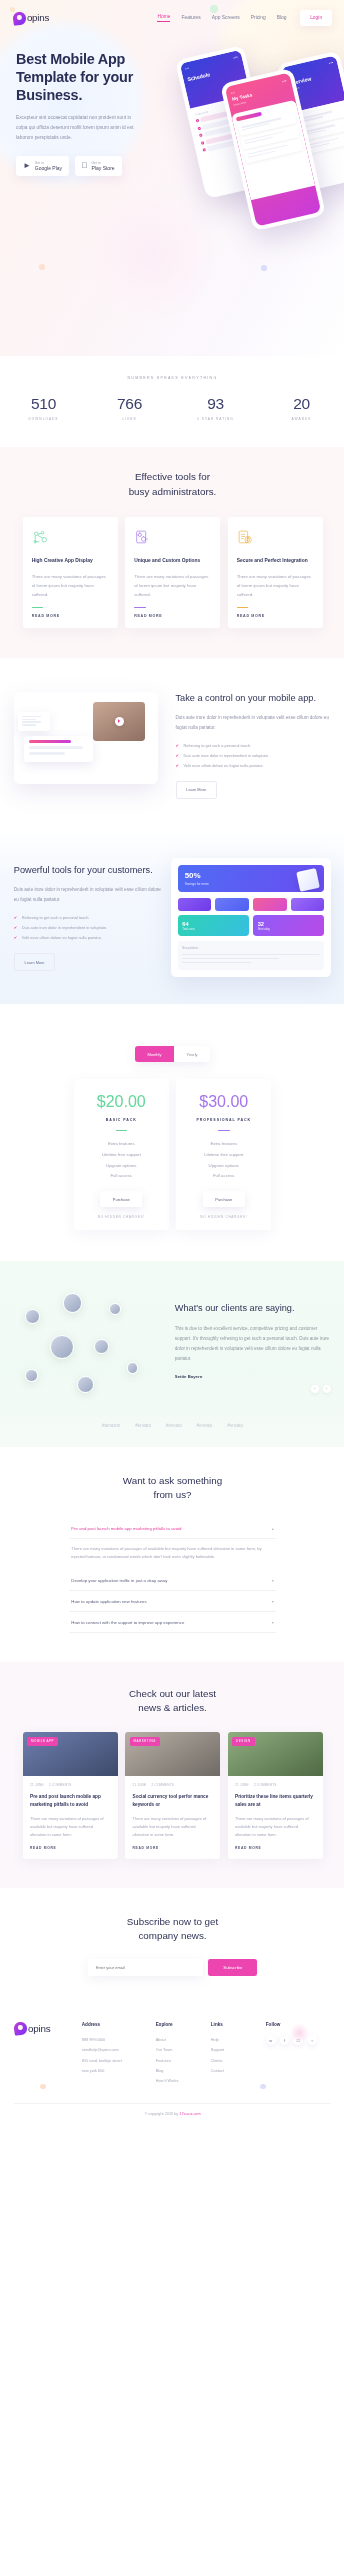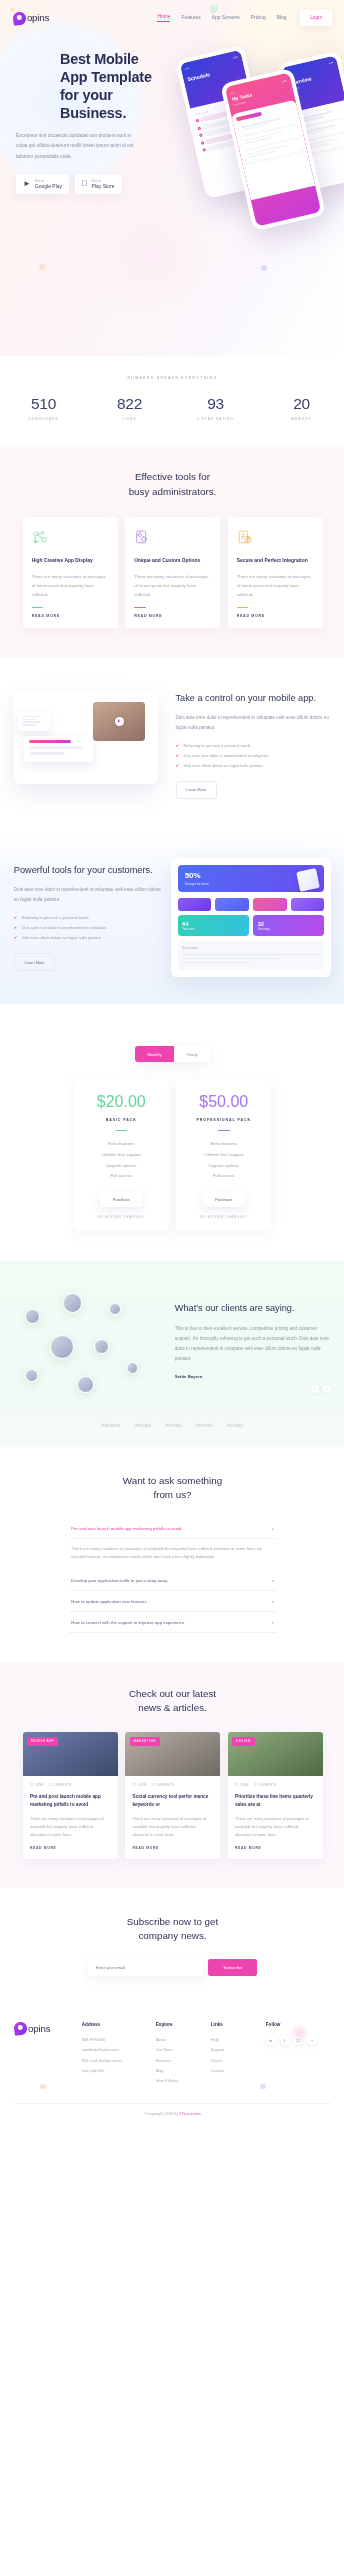--- a/index.html
+++ b/index.html
@@ -47,21 +47,21 @@
   .nav { display:flex; align-items:center; gap:11px; }
   .nav a { font-size:4.9px; color:#7a7f99; text-decoration:none; }
   .nav a.active { color:#e8399f; border-bottom:0.6px solid #e8399f; padding-bottom:1.1px; }
   .login-btn {
     background:#fff; border-radius:2.3px; padding:5.2px 10.3px;
     font-size:4.9px; color:#e8399f; box-shadow:0 2.3px 8px rgba(120,80,160,.10);
     margin-left:2.3px;
   }
 
   .hero-body { position:relative; z-index:4; padding:24px 0 0 16px; width:161px; }
-  .hero-h1 { font-size:14.4px; line-height:1.26; font-weight:700; color:#2b2f55; letter-spacing:-0.2px;margin-left:44px; }
+  .hero-h1 { font-size:14.4px; line-height:1.26; font-weight:700; color:#2b2f55; letter-spacing:-0.2px; }
   .hero-p { margin-top:9.2px; font-size:4.8px; line-height:2.1; color:#8d90a6; width:124px; }
   .store-row { display:flex; gap:5.7px; margin-top:12.6px; }
   .store-btn {
     background:#fff; border-radius:2.9px; padding:4.6px 6.9px;
     display:flex; align-items:center; gap:4px;
     box-shadow:0 2.9px 10.3px rgba(110,90,160,.10);
   }
   .store-ico { font-size:8px; color:#4c4f70; line-height:1; }
   .store-l1 { font-size:3.2px; color:#9b9eb4; letter-spacing:0.1px; }
   .store-l2 { font-size:5px; color:#41445f; font-weight:400; margin-top:0.6px; }
@@ -426,21 +426,21 @@
   </section>
 
   <section class="stats-sect">
     <div class="stats-label">NUMBERS SPEAKS EVERYTHING</div>
     <div class="stats-row">
       <div class="stat">
         <div class="stat-num">510</div>
         <div class="stat-lbl">DOWNLOADS</div>
       </div>
       <div class="stat">
-        <div class="stat-num">822</div>
+        <div class="stat-num">766</div>
         <div class="stat-lbl">LIKES</div>
       </div>
       <div class="stat">
         <div class="stat-num">93</div>
         <div class="stat-lbl">5 STAR RATING</div>
       </div>
       <div class="stat">
         <div class="stat-num">20</div>
         <div class="stat-lbl">AWARDS</div>
       </div>
@@ -605,21 +605,21 @@
         <div class="plan-f">
           <div>Extra features</div>
           <div>Lifetime free support</div>
           <div>Upgrate options</div>
           <div>Full access</div>
         </div>
         <div><span class="plan-btn">Purchase</span></div>
         <div class="plan-note">NO HIDDEN CHARGES!</div>
       </div>
       <div class="plan">
-        <div class="plan-price p-purple">$50.00</div>
+        <div class="plan-price p-purple">$30.00</div>
         <div class="plan-name">PROFESSIONAL PACK</div>
         <div class="plan-rule r-purple"></div>
         <div class="plan-f">
           <div>Extra features</div>
           <div>Lifetime free support</div>
           <div>Upgrate options</div>
           <div>Full access</div>
         </div>
         <div><span class="plan-btn">Purchase</span></div>
         <div class="plan-note">NO HIDDEN CHARGES!</div>

